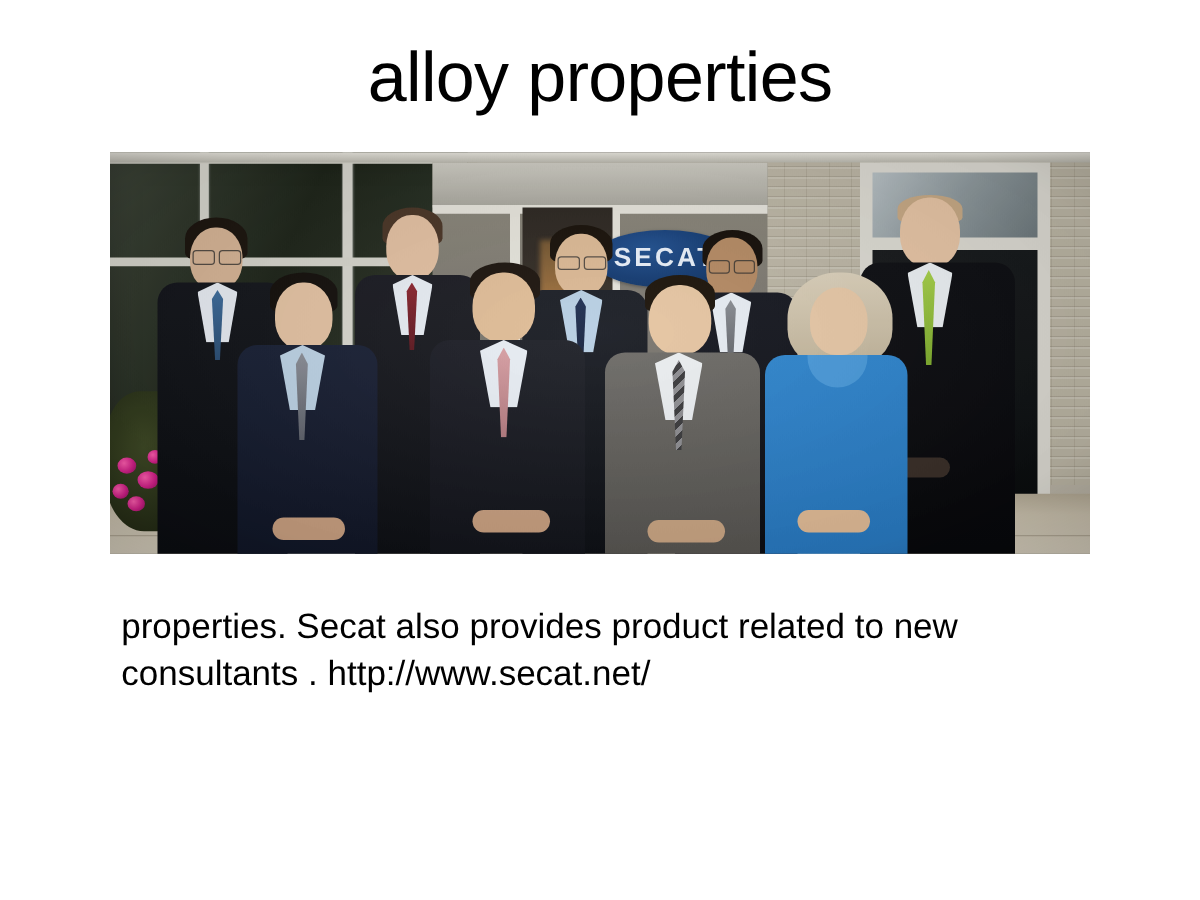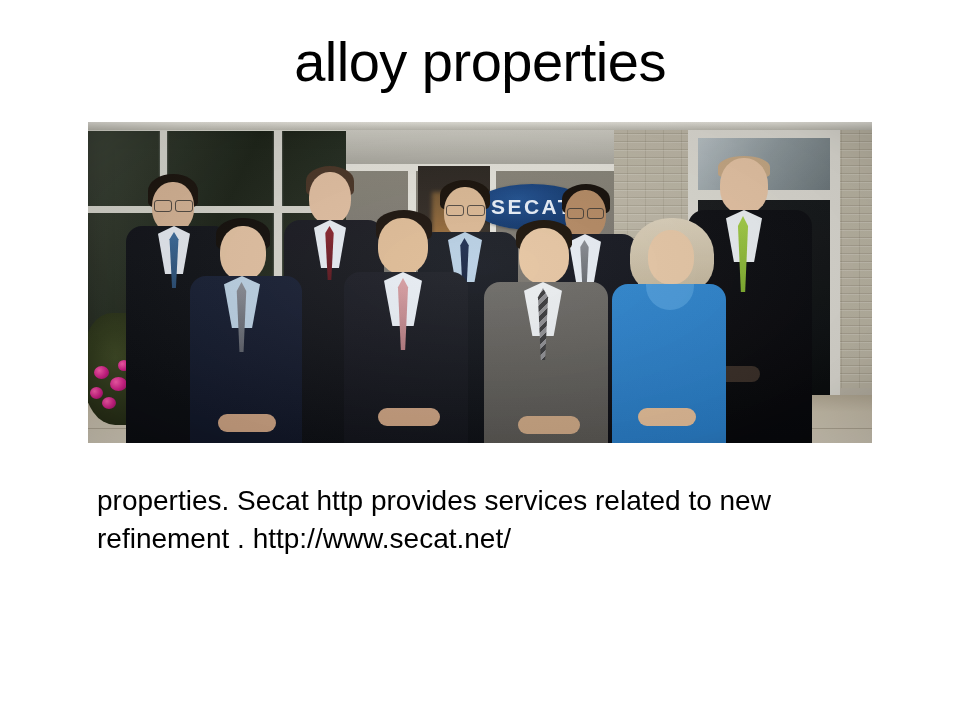--- a/index.html
+++ b/index.html
@@ -427,17 +427,17 @@
         <div style="position:absolute; left:38px; top:66px; width:48px; height:26px; background:#4a9bdc; border-radius:0 0 24px 24px;"></div>
         <div style="position:absolute; left:30px; top:190px; width:58px; height:18px; background:#e3bd98; border-radius:9px;"></div>
       </div>
 
       <div class="photo-blur"></div>
       <div class="photo-grade"></div>
     </div>
   </div>
 
   <div class="body-text">
-    <p>properties. Secat http provides services related to new</p>
-    <p>refinement . http://www.secat.net/</p>
+    <p>properties. Secat also provides product related to new</p>
+    <p>consultants . http://www.secat.net/</p>
   </div>
 
 </div>
 
 </body></html>

